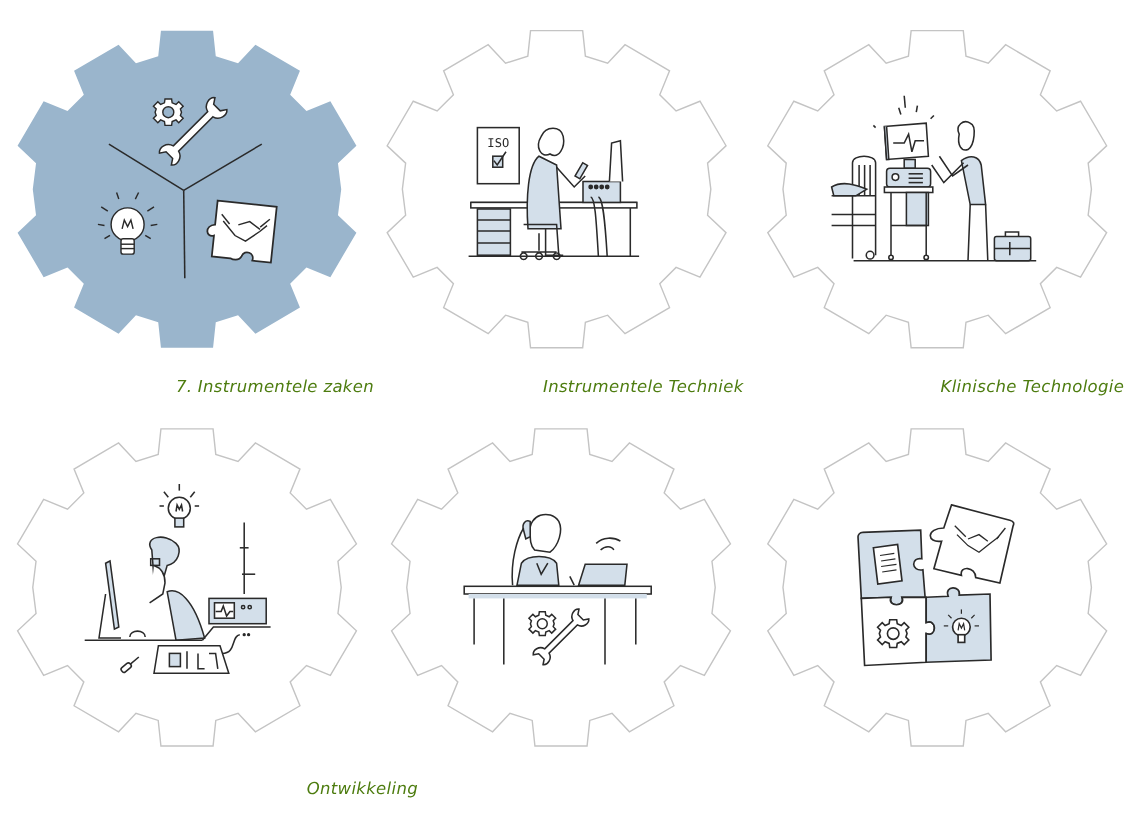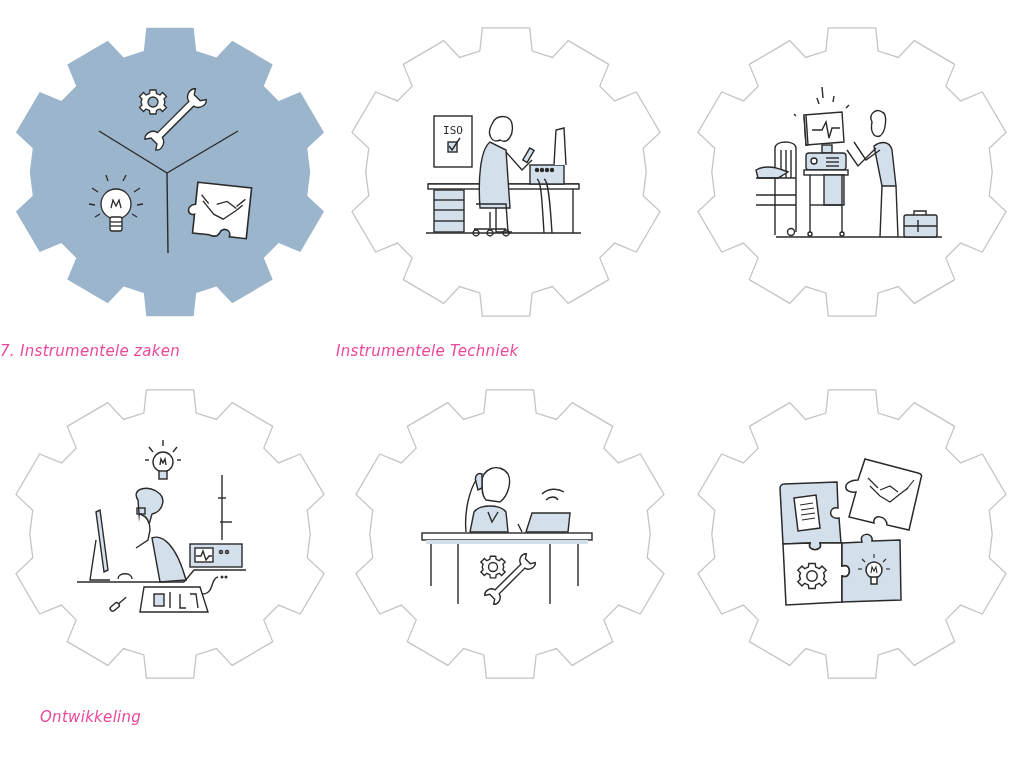--- a/index.html
+++ b/index.html
@@ -1,21 +1,21 @@
 <!DOCTYPE html>
 <html><head>
   <meta charset="utf-8">
   <style>
     html, body { margin: 0; padding: 0; background: #ffffff; }
     body { width: 1024px; height: 761px; position: relative; overflow: hidden;
            font-family: "DejaVu Sans", sans-serif; }
     .cell { position: absolute; width: 340px; height: 380px; }
     .gear { position: absolute; left: 20px; top: 22px; width: 300px; height: 300px; }
-    .caption { position: absolute; left: 0; width: 340px; text-align: left;
-               top: 342px; font-size: 15px; color: #ec4899; letter-spacing: 0.3px;
+    .caption { position: absolute; left: 0; width: 340px; text-align: right;
+               top: 342px; font-size: 15px; color: #4d7c0f; letter-spacing: 0.3px;
                font-family: "DejaVu Sans", sans-serif; font-style: oblique; font-weight: normal; }
     .row2 .caption { top: 328px; padding-left: 40px; }
     .illus { position: absolute; left: 0; top: 0; width: 340px; height: 380px; }
   </style>
 </head>
 <body>
 
 <svg width="0" height="0" style="position:absolute">
   <defs>
 
@@ -175,20 +175,21 @@
       <path d="M 194 148 L 176 166 L 165 150 M 198 150 L 184 160 L 172 142"></path>
       <path d="M 200 186 L 198 237 M 214 186 L 216 237"></path>
     </g>
     <g>
       <rect x="222" y="215" width="33" height="22" rx="2" fill="#d3dfea"></rect>
       <path d="M 232 215 L 232 211 L 244 211 L 244 215"></path>
       <line x1="222" y1="226" x2="255" y2="226"></line>
         <line x1="236" y1="220" x2="236" y2="232"></line>
     </g>
   </svg>
+  <div class="caption">Klinische Technologie</div>
 </div>
 
 <div class="cell row2" style="left:0;top:380px">
   <svg class="gear" viewBox="-8 -8 316 316" style="left:14px;top:-2px;width:312px;height:312px">
     <use href="#gearPath" fill="#fff" stroke="#c4c4c4" stroke-width="1.3"></use>
   </svg>
   <svg class="illus" viewBox="0 0 340 380" stroke="#2a2a2a" stroke-width="1.4" fill="none">
     <g transform="translate(163,82)">
       <circle r="10" fill="#fff"></circle>
         <rect x="-4" y="9" width="8" height="8" fill="#d3dfea"></rect>

